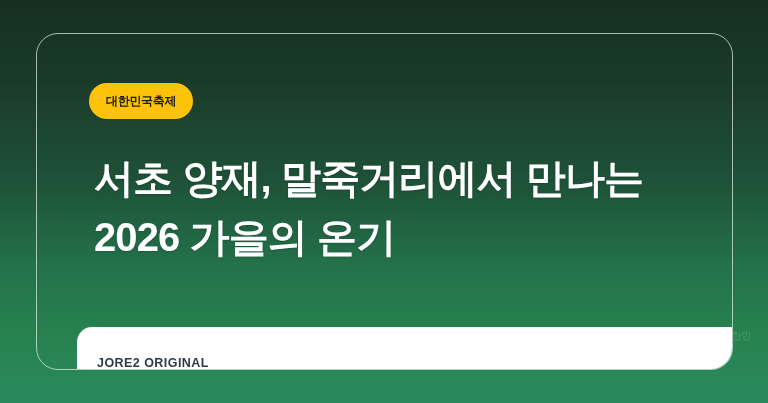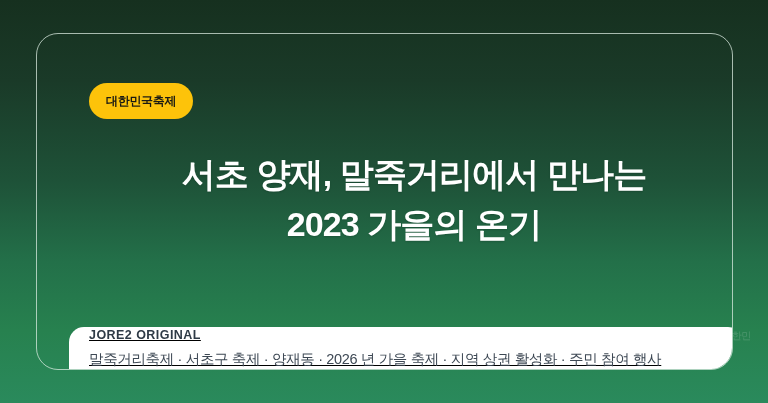--- a/index.html
+++ b/index.html
@@ -73,42 +73,40 @@
 
   
   .title-block {
     position: absolute;
     left: 57px;
     top: 115px;
     width: 640px;
   }
   .title-line {
     color: #ffffff;
-    font-size: 34px;
+    font-size: 40px;
     font-weight: 700;
     letter-spacing: -0.9px;
     line-height: 1.48;
     white-space: nowrap;
     text-shadow: 0 1px 2px rgba(0,0,0,0.16);
-    text-align: center;
   }
 
   
   .meta-panel {
     position: absolute;
-    left: 32px;
+    left: 40px;
     top: 293px;
     width: 674px;
     height: 68px;
     box-sizing: border-box;
     background: #ffffff;
     border-radius: 15px;
-    padding: 0 0 0 20px;
+    padding: 28px 0 0 20px;
     overflow: hidden;
-    text-decoration: underline;
   }
   .meta-kicker {
     color: #2e3a46;
     font-size: 12.5px;
     font-weight: 700;
     letter-spacing: 0.45px;
     line-height: 1.35;
     white-space: nowrap;
   }
   .meta-tags {
@@ -136,21 +134,21 @@
 </head>
 <body>
 
 <div id="stage">
 
   <div class="hero-card">
     <div class="badge">대한민국축제</div>
 
     <div class="title-block">
       <div class="title-line">서초 양재, 말죽거리에서 만나는</div>
-      <div class="title-line">2023 가을의 온기</div>
+      <div class="title-line">2026 가을의 온기</div>
     </div>
 
     <div class="meta-panel">
       <div class="meta-kicker">JORE2 ORIGINAL</div>
       <div class="meta-tags">말죽거리축제 · 서초구 축제 · 양재동 · 2026 년 가을 축제 · 지역 상권 활성화 · 주민 참여 행사</div>
     </div>
   </div>
 
   <div class="overflow-ghost">대한민</div>
 

